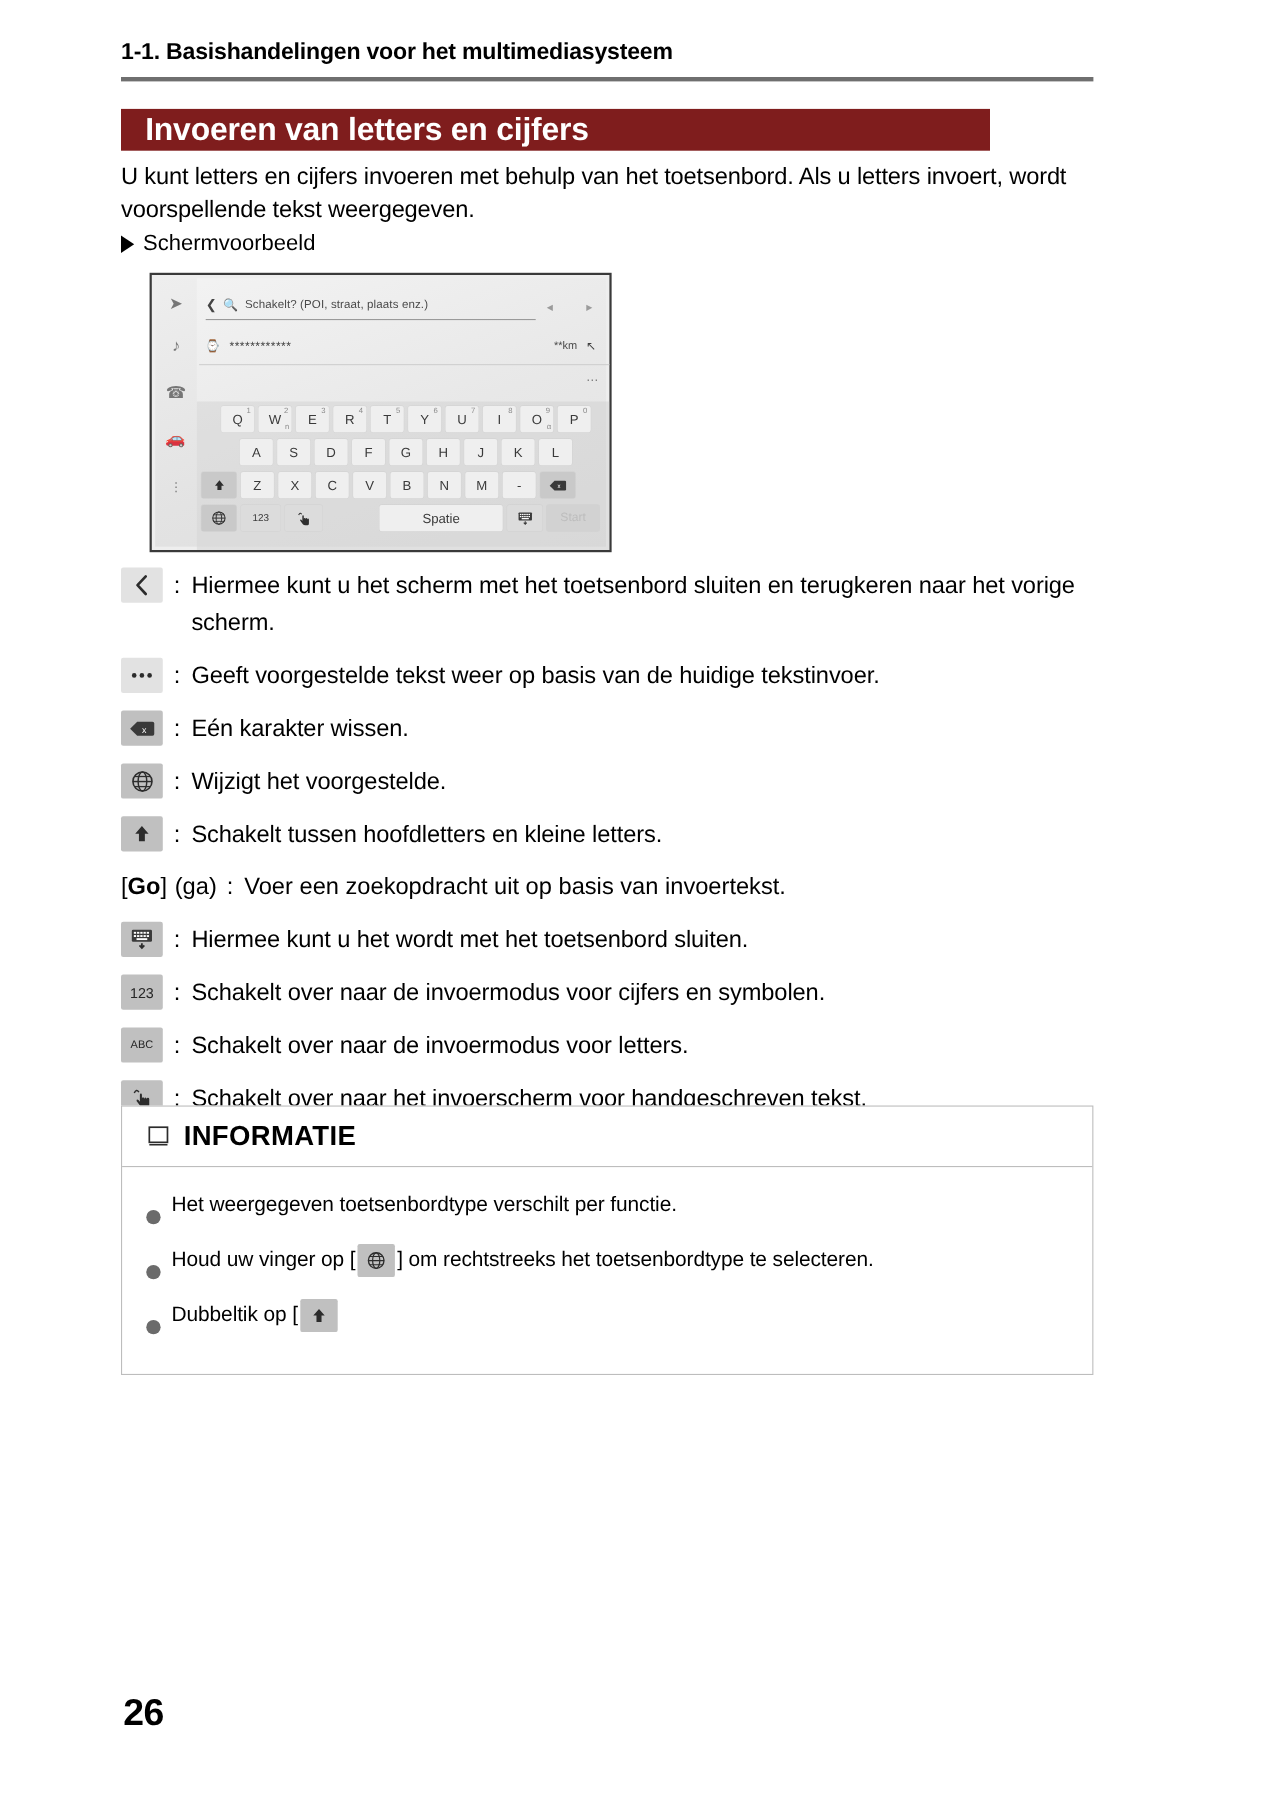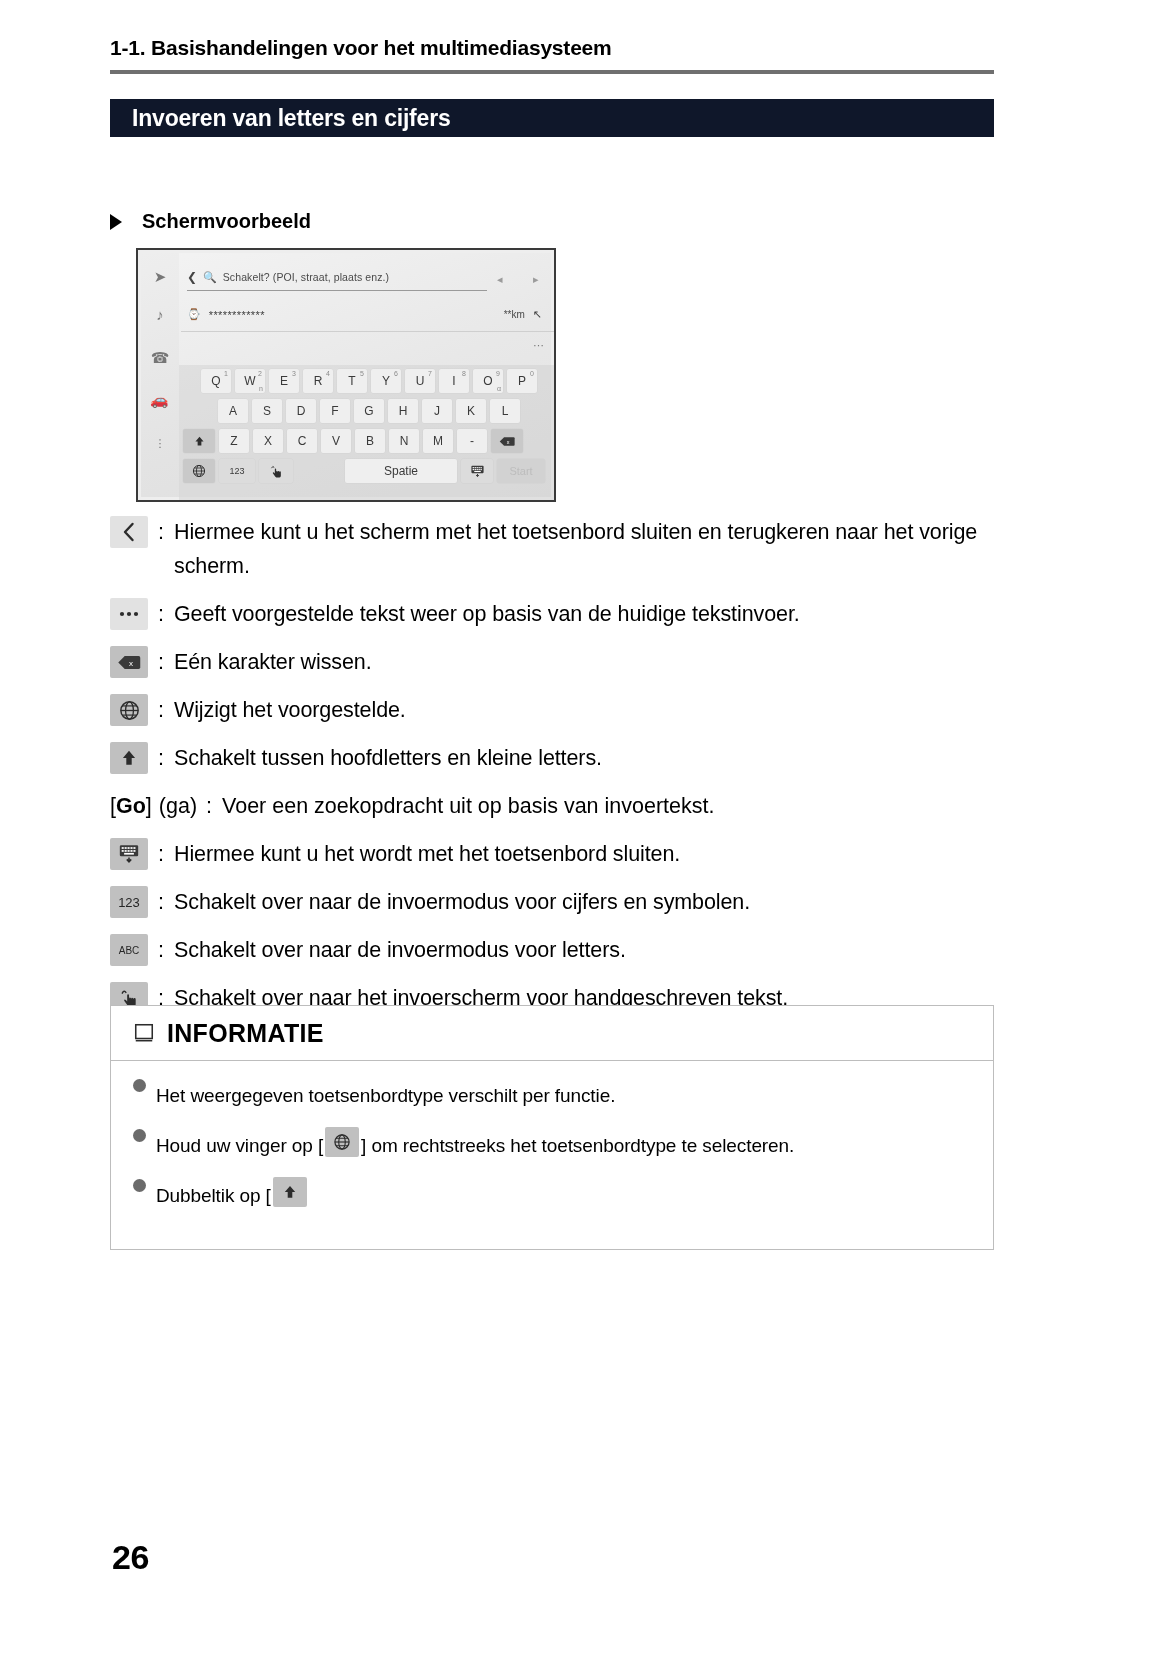--- a/index.html
+++ b/index.html
@@ -39,25 +39,25 @@
     width: 884px;
     height: 4px;
     background: #6f6f6f;
   }
 
   
   .section-bar {
     position: absolute;
     left: 110px;
     top: 99px;
-    width: 884px;
+    width: 790px;
     height: 38px;
-    background: #0f172a;
+    background: #7f1d1d;
     color: #ffffff;
-    font-size: 23px;
+    font-size: 29px;
     font-weight: bold;
     letter-spacing: -0.2px;
     display: flex;
     align-items: center;
     padding-left: 22px;
     box-sizing: border-box;
   }
 
   
   .intro {
@@ -70,23 +70,23 @@
     letter-spacing: -0.15px;
   }
 
   
   .subhead {
     position: absolute;
     left: 110px;
     top: 210px;
     display: flex;
     align-items: center;
-    gap: 20px;
+    gap: 8px;
     font-size: 20px;
-    font-weight: bold;
+    font-weight: normal;
   }
   .tri {
     width: 0; height: 0;
     border-left: 12px solid #000;
     border-top: 8px solid transparent;
     border-bottom: 8px solid transparent;
     display: inline-block;
   }
 
   
@@ -299,21 +299,21 @@
   }
   .info-head .title {
     font-size: 25px;
     font-weight: bold;
     letter-spacing: 0.3px;
   }
   .book-ico { width: 22px; height: 22px; }
   .info-body { padding: 18px 22px 20px 22px; }
   .bullet-row {
     display: flex;
-    align-items: flex-start;
+    align-items: flex-end;
     font-size: 19px;
     line-height: 34px;
     margin-bottom: 16px;
     letter-spacing: -0.1px;
   }
   .bullet-row:last-child { margin-bottom: 16px; }
   .dot {
     width: 13px; height: 13px;
     background: #6b6b6b;
     border-radius: 50%;
@@ -348,20 +348,21 @@
 
 <div class="page">
 
   <div class="run-header">1-1. Basishandelingen voor het multimediasysteem</div>
   <div class="header-rule"></div>
 
   <div class="section-bar">
     <span>Invoeren van letters en cijfers</span>
   </div>
 
+  <div class="intro">U kunt letters en cijfers invoeren met behulp van het toetsenbord. Als u letters invoert, wordt voorspellende tekst weergegeven.</div>
 
   <div class="subhead">
     <span class="tri"></span>
     <span>Schermvoorbeeld</span>
   </div>
 
   <div class="shot">
     <div class="shot-inner">
 
       <div class="rail">

